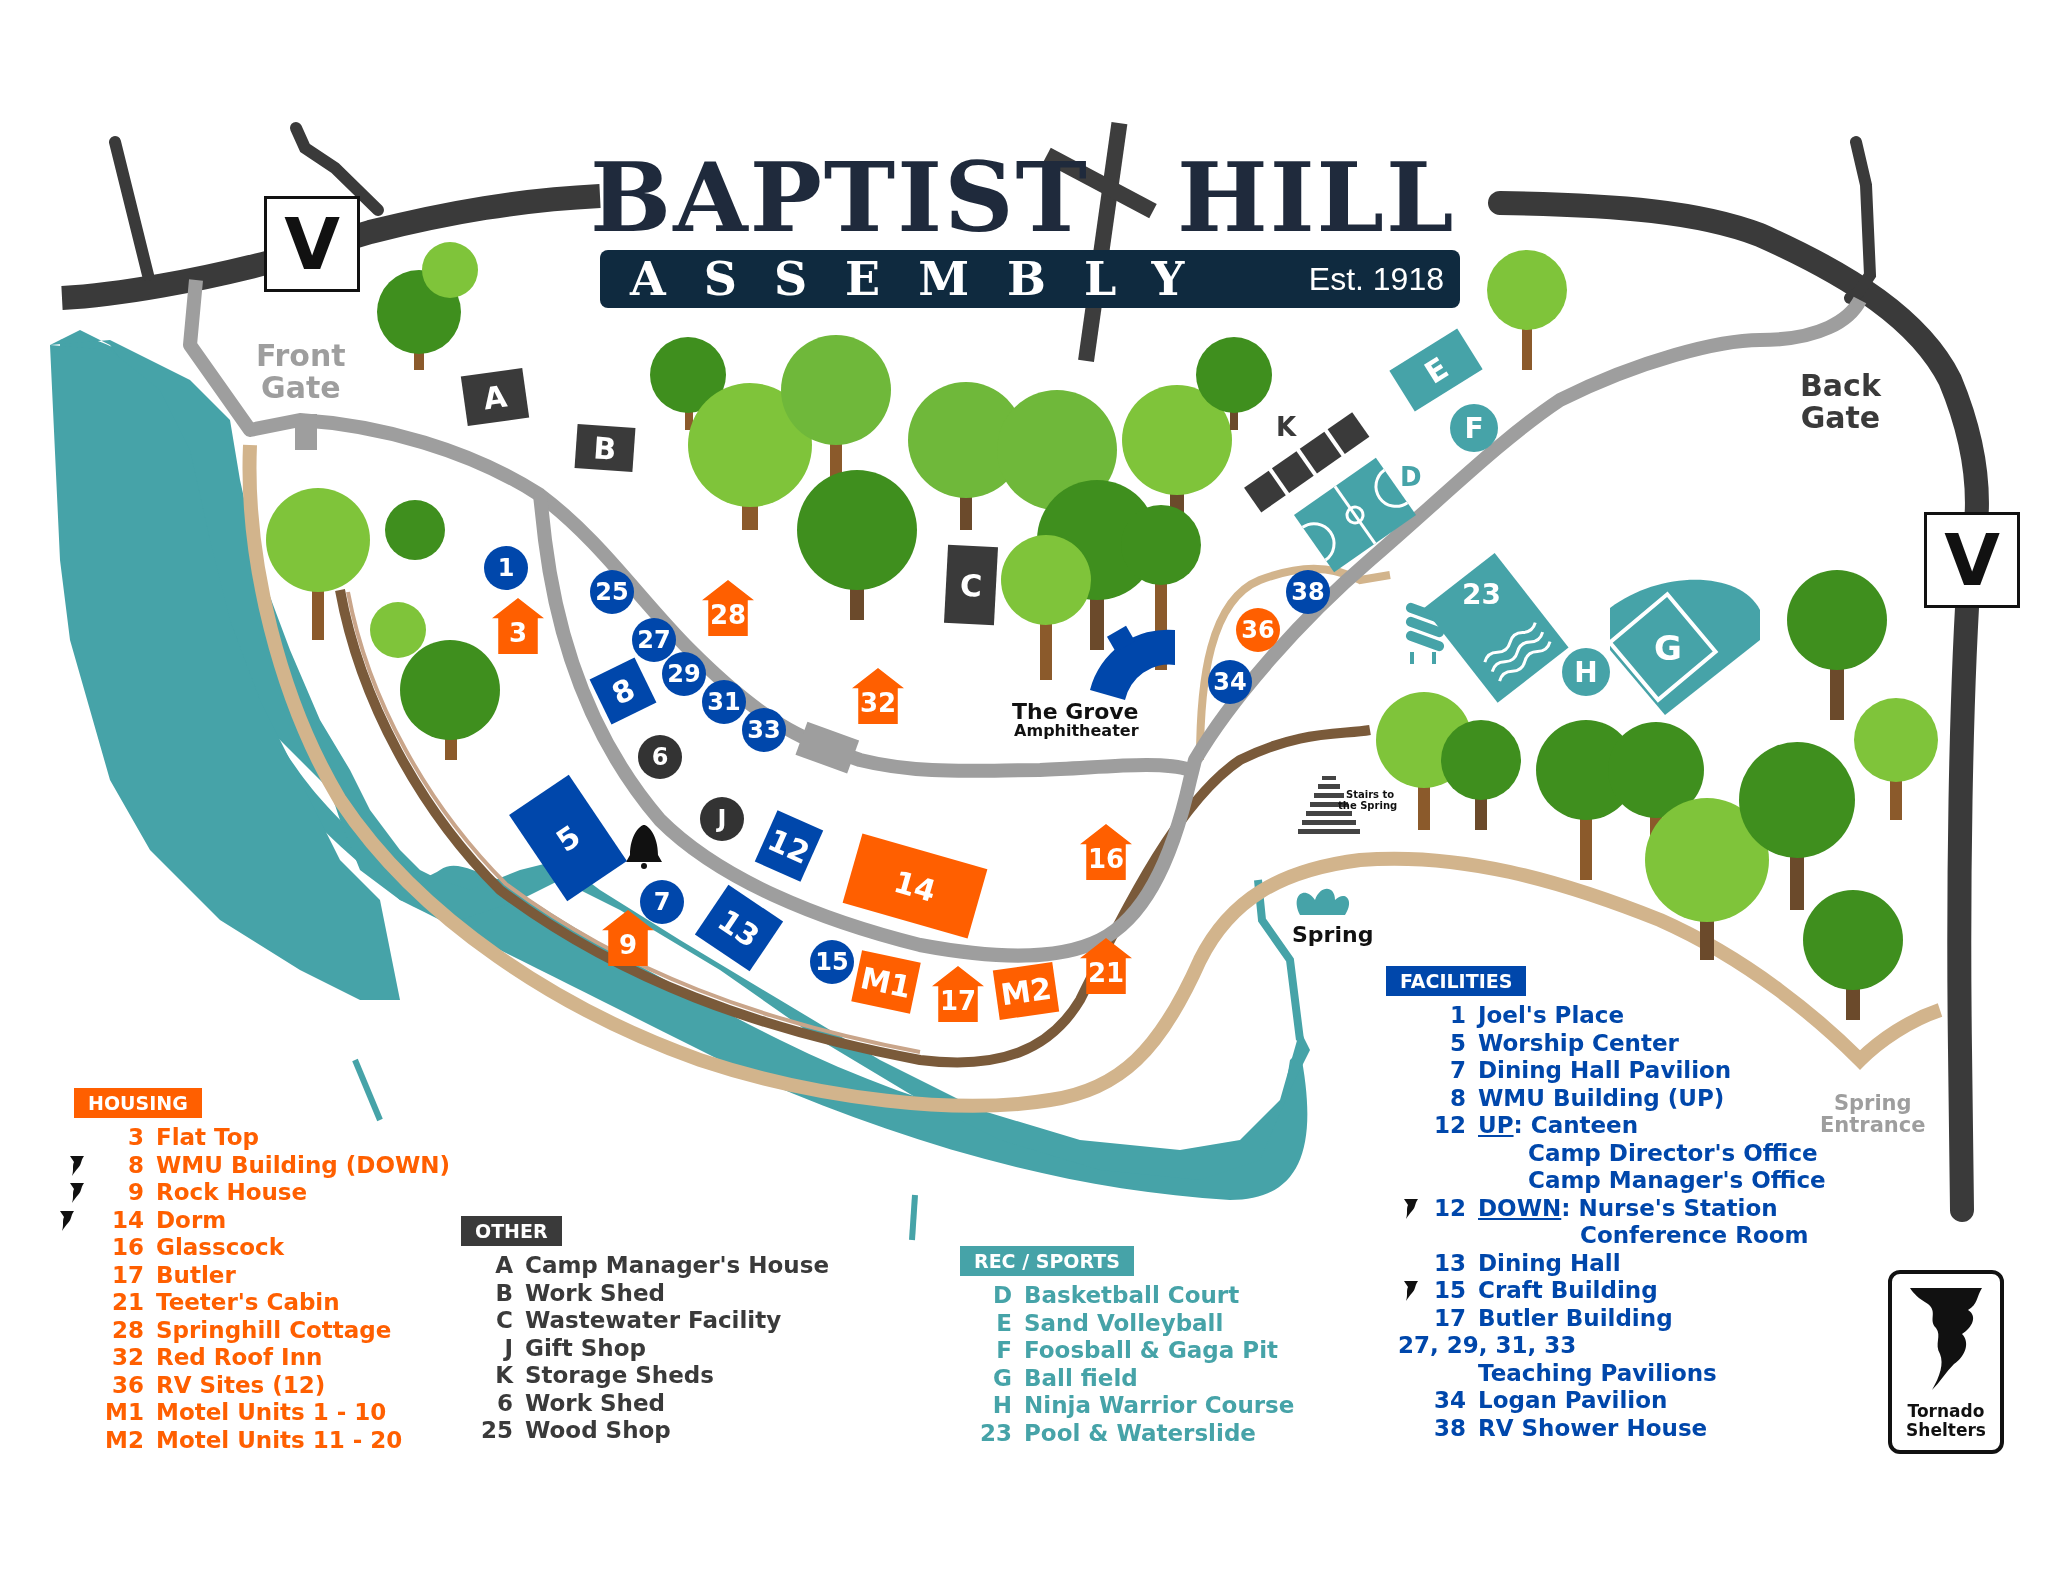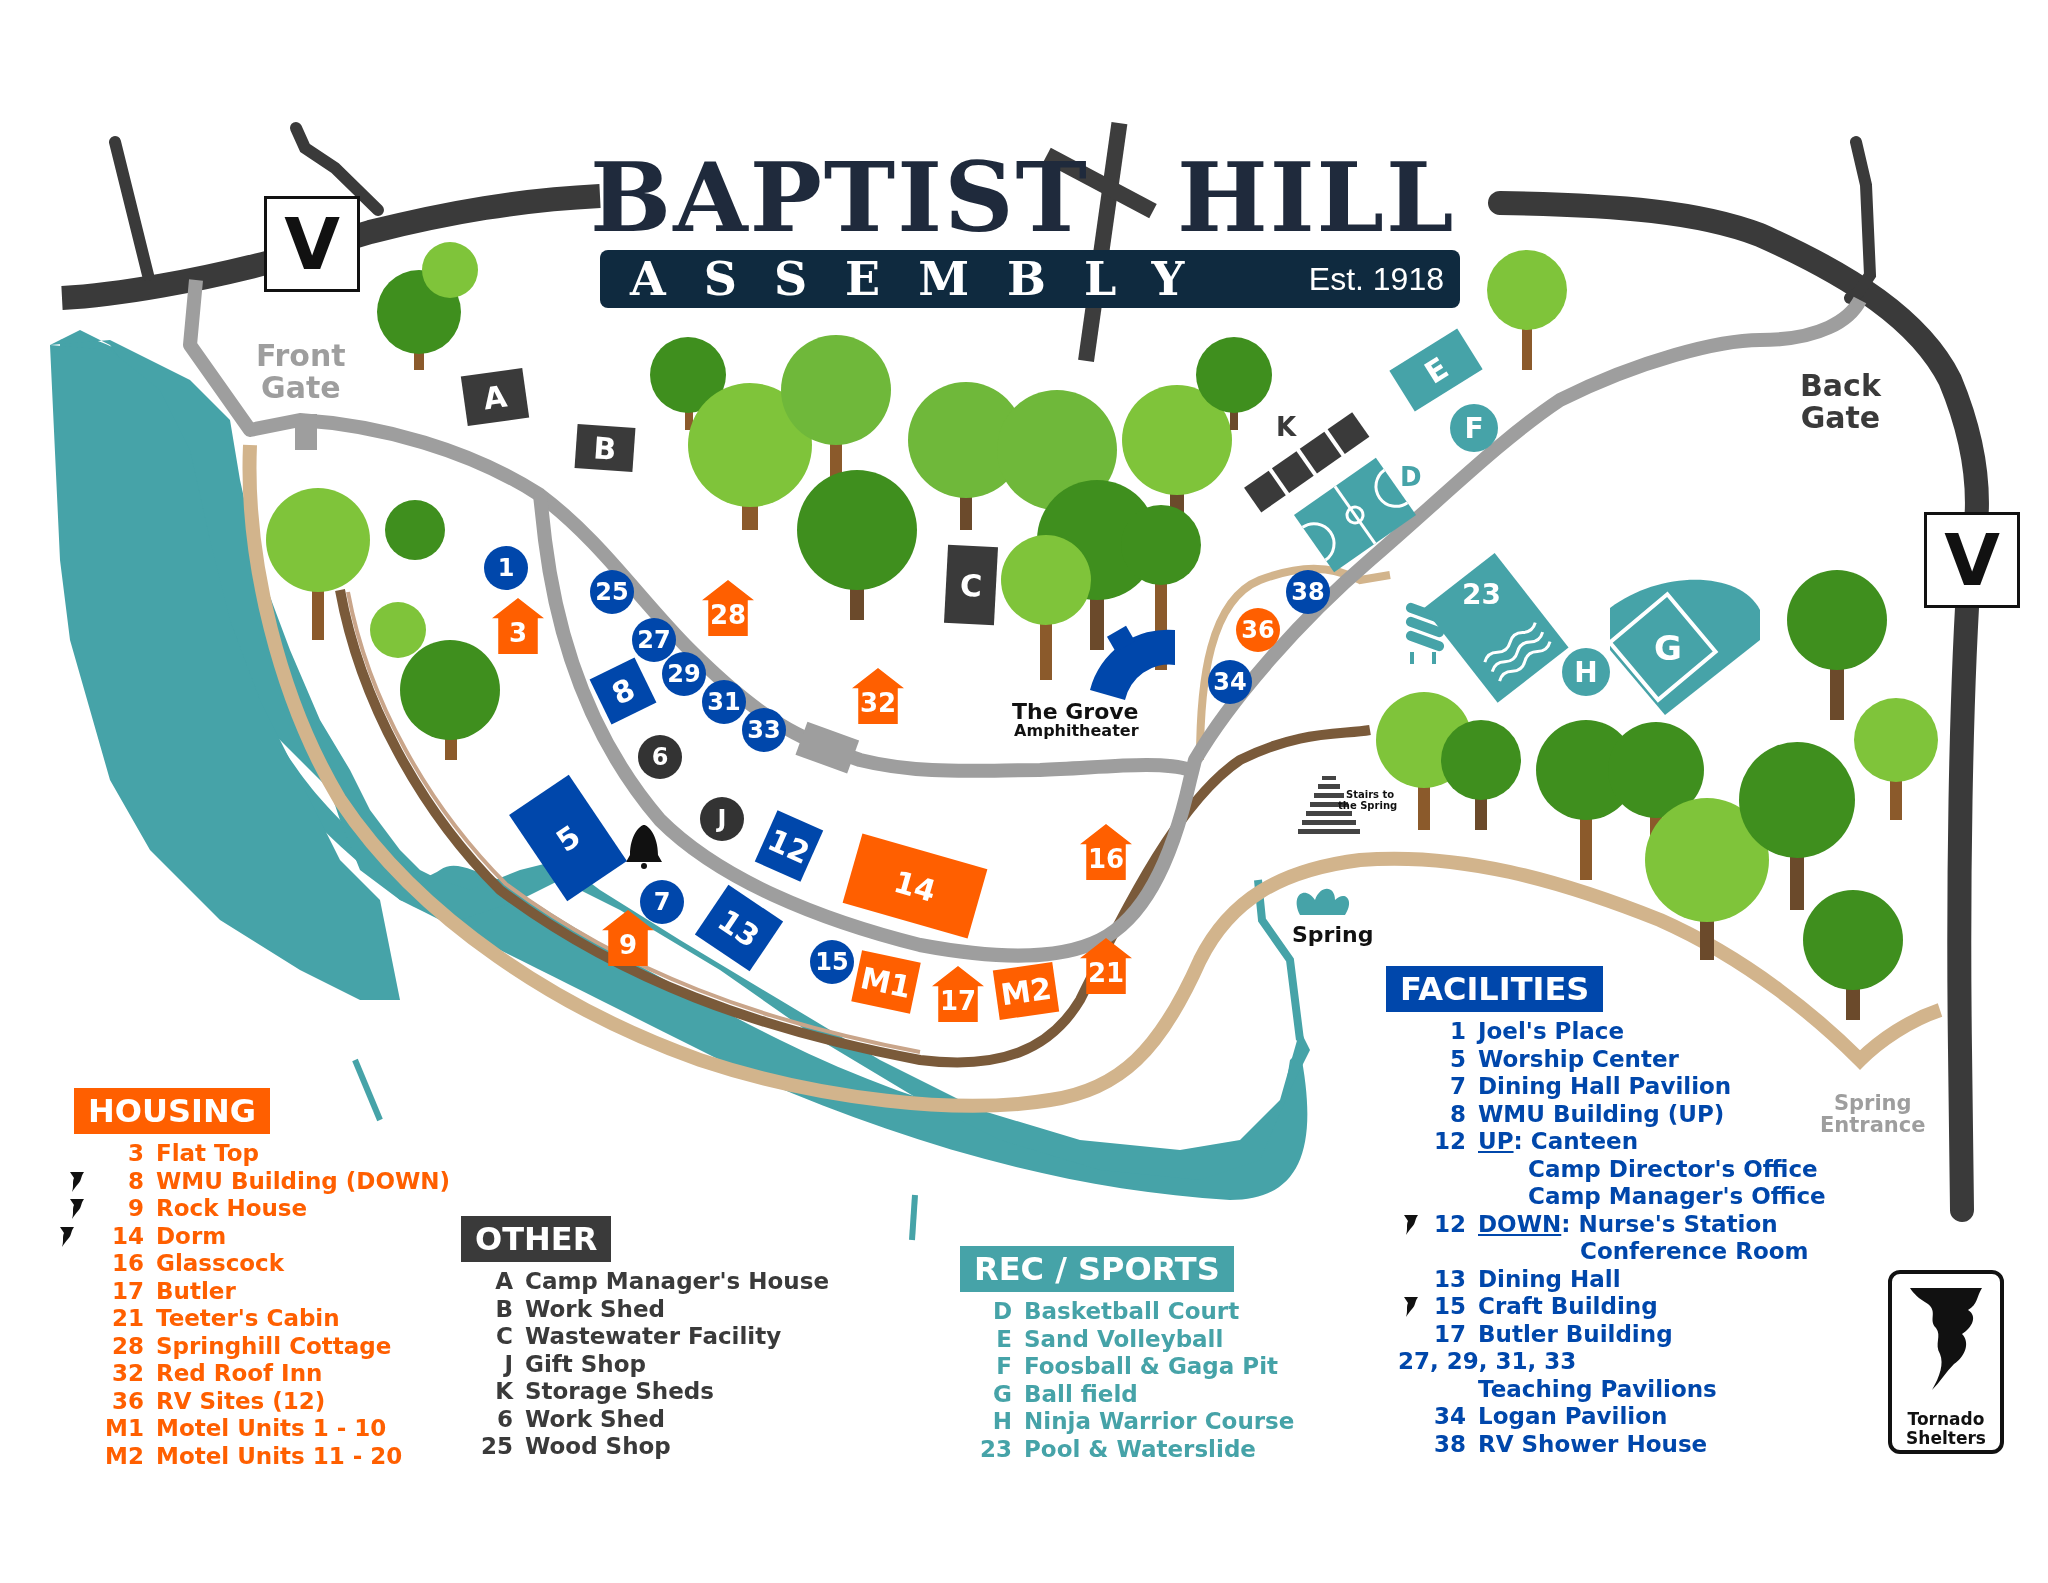--- a/index.html
+++ b/index.html
@@ -18,39 +18,39 @@
   .circle.dark { background: #333333; }
   .circle.orange { background: #ff5f00; }
   .circle.teal { background: #46a3a8; width: 48px; height: 48px; font-size: 28px; }
   .sq { background: #3a3a3a; font-size: 30px; }
   .house { width: 52px; height: 56px; font-size: 26px; padding-top: 14px; background: #ff5f00; clip-path: polygon(50% 0, 100% 36%, 88% 36%, 88% 100%, 12% 100%, 12% 36%, 0 36%); }
   .rect-blue { background: #0047ab; font-size: 30px; }
   .rect-orange { background: #ff5f00; font-size: 30px; }
   .rect-teal { background: #46a3a8; font-size: 30px; }
   .map-label { position: absolute; font-family: "DejaVu Sans", sans-serif; font-weight: bold; color: #111; }
   .legend { position: absolute; font-family: "DejaVu Sans", sans-serif; font-weight: bold; }
-  .legend .hdr { display: inline-block; color: #fff; font-size: 32px; padding: 4px 14px; margin-bottom: 6px; }
+  .legend .hdr { display: inline-block; color: #fff; font-size: 19px; padding: 4px 14px; margin-bottom: 6px; }
   .legend .row { display: flex; font-size: 23px; line-height: 27.5px; white-space: nowrap; }
   .legend .num { text-align: right; padding-right: 12px; position: relative; }
   .legend .tor { position: absolute; left: -4px; top: 4px; width: 14px; height: 20px; }
   .housing .hdr { background: #ff5f00; }
   .housing .row { color: #ff5f00; }
   .housing .num { width: 70px; }
   .other .hdr { background: #3a3a3a; }
   .other .row { color: #3a3a3a; }
   .other .num { width: 52px; }
   .rec .hdr { background: #46a3a8; }
   .rec .row { color: #46a3a8; }
   .rec .num { width: 52px; }
   .fac .hdr { background: #0047ab; }
   .fac .row { color: #0047ab; }
   .fac .num { width: 80px; }
   .u { text-decoration: underline; }
   .tornado-box { position: absolute; left: 1888px; top: 1270px; width: 116px; height: 184px; border: 4px solid #111; border-radius: 12px; box-sizing: border-box; background: #fff; display: flex; flex-direction: column; align-items: center; }
-  .tornado-box .txt { font-family: "DejaVu Sans", sans-serif; font-weight: bold; font-size: 17px; line-height: 1.1; text-align: center; color: #111; margin-top: 16px; }
+  .tornado-box .txt { font-family: "DejaVu Sans", sans-serif; font-weight: bold; font-size: 17px; line-height: 1.1; text-align: center; color: #111; margin-top: 8px; }
 </style>
 </head>
 <body>
 
 <svg id="map" viewBox="0 0 2048 1583" xmlns="http://www.w3.org/2000/svg">
 
   <path d="M60 340 C 95 330 120 350 160 380 C 200 420 200 470 210 520 C 240 600 260 700 280 770 C 300 820 360 860 400 900 C 500 950 620 1010 760 1080 C 900 1140 1060 1190 1230 1200 C 1300 1200 1320 1150 1300 1050 L 1290 1060 C 1280 1130 1260 1160 1220 1160 C 1080 1150 920 1110 780 1040 C 640 970 560 920 500 880 C 470 870 455 860 440 870 C 410 890 390 870 360 840 C 320 800 300 780 260 710 C 230 640 200 560 180 500 C 150 460 100 420 60 400 Z" fill="#46a3a8"></path>
   <path d="M 50 345 L 80 330 L 110 345 L 150 400 L 155 470 L 175 540 L 200 620 L 240 700 L 300 760 L 330 790 L 340 820 L 360 870 L 400 900 L 460 920 L 520 900 L 560 880 L 620 910 L 720 970 L 820 1040 L 920 1100 L 1000 1140 L 1100 1170 L 1200 1180 L 1260 1160 L 1290 1090 L 1310 1050 L 1300 1030 L 1280 1100 L 1240 1140 L 1180 1150 L 1080 1140 L 980 1110 L 880 1060 L 780 1000 L 680 940 L 600 890 L 560 860 L 520 870 L 470 890 L 440 880 L 420 870 L 400 850 L 370 810 L 350 770 L 320 720 L 290 650 L 260 570 L 240 480 L 230 420 L 190 380 L 150 360 L 110 340 Z" fill="#46a3a8"></path>
   <path d="M 50 345 L 60 560 L 70 640 L 110 780 L 150 850 L 220 920 L 300 970 L 360 1000 L 400 1000 L 380 900 L 340 860 L 300 780 L 260 700 L 230 620 L 210 540 L 190 450 L 160 390 L 110 350 Z" fill="#46a3a8"></path>
   <path d="M 355 1060 L 380 1120" stroke="#46a3a8" stroke-width="6" fill="none"></path>

